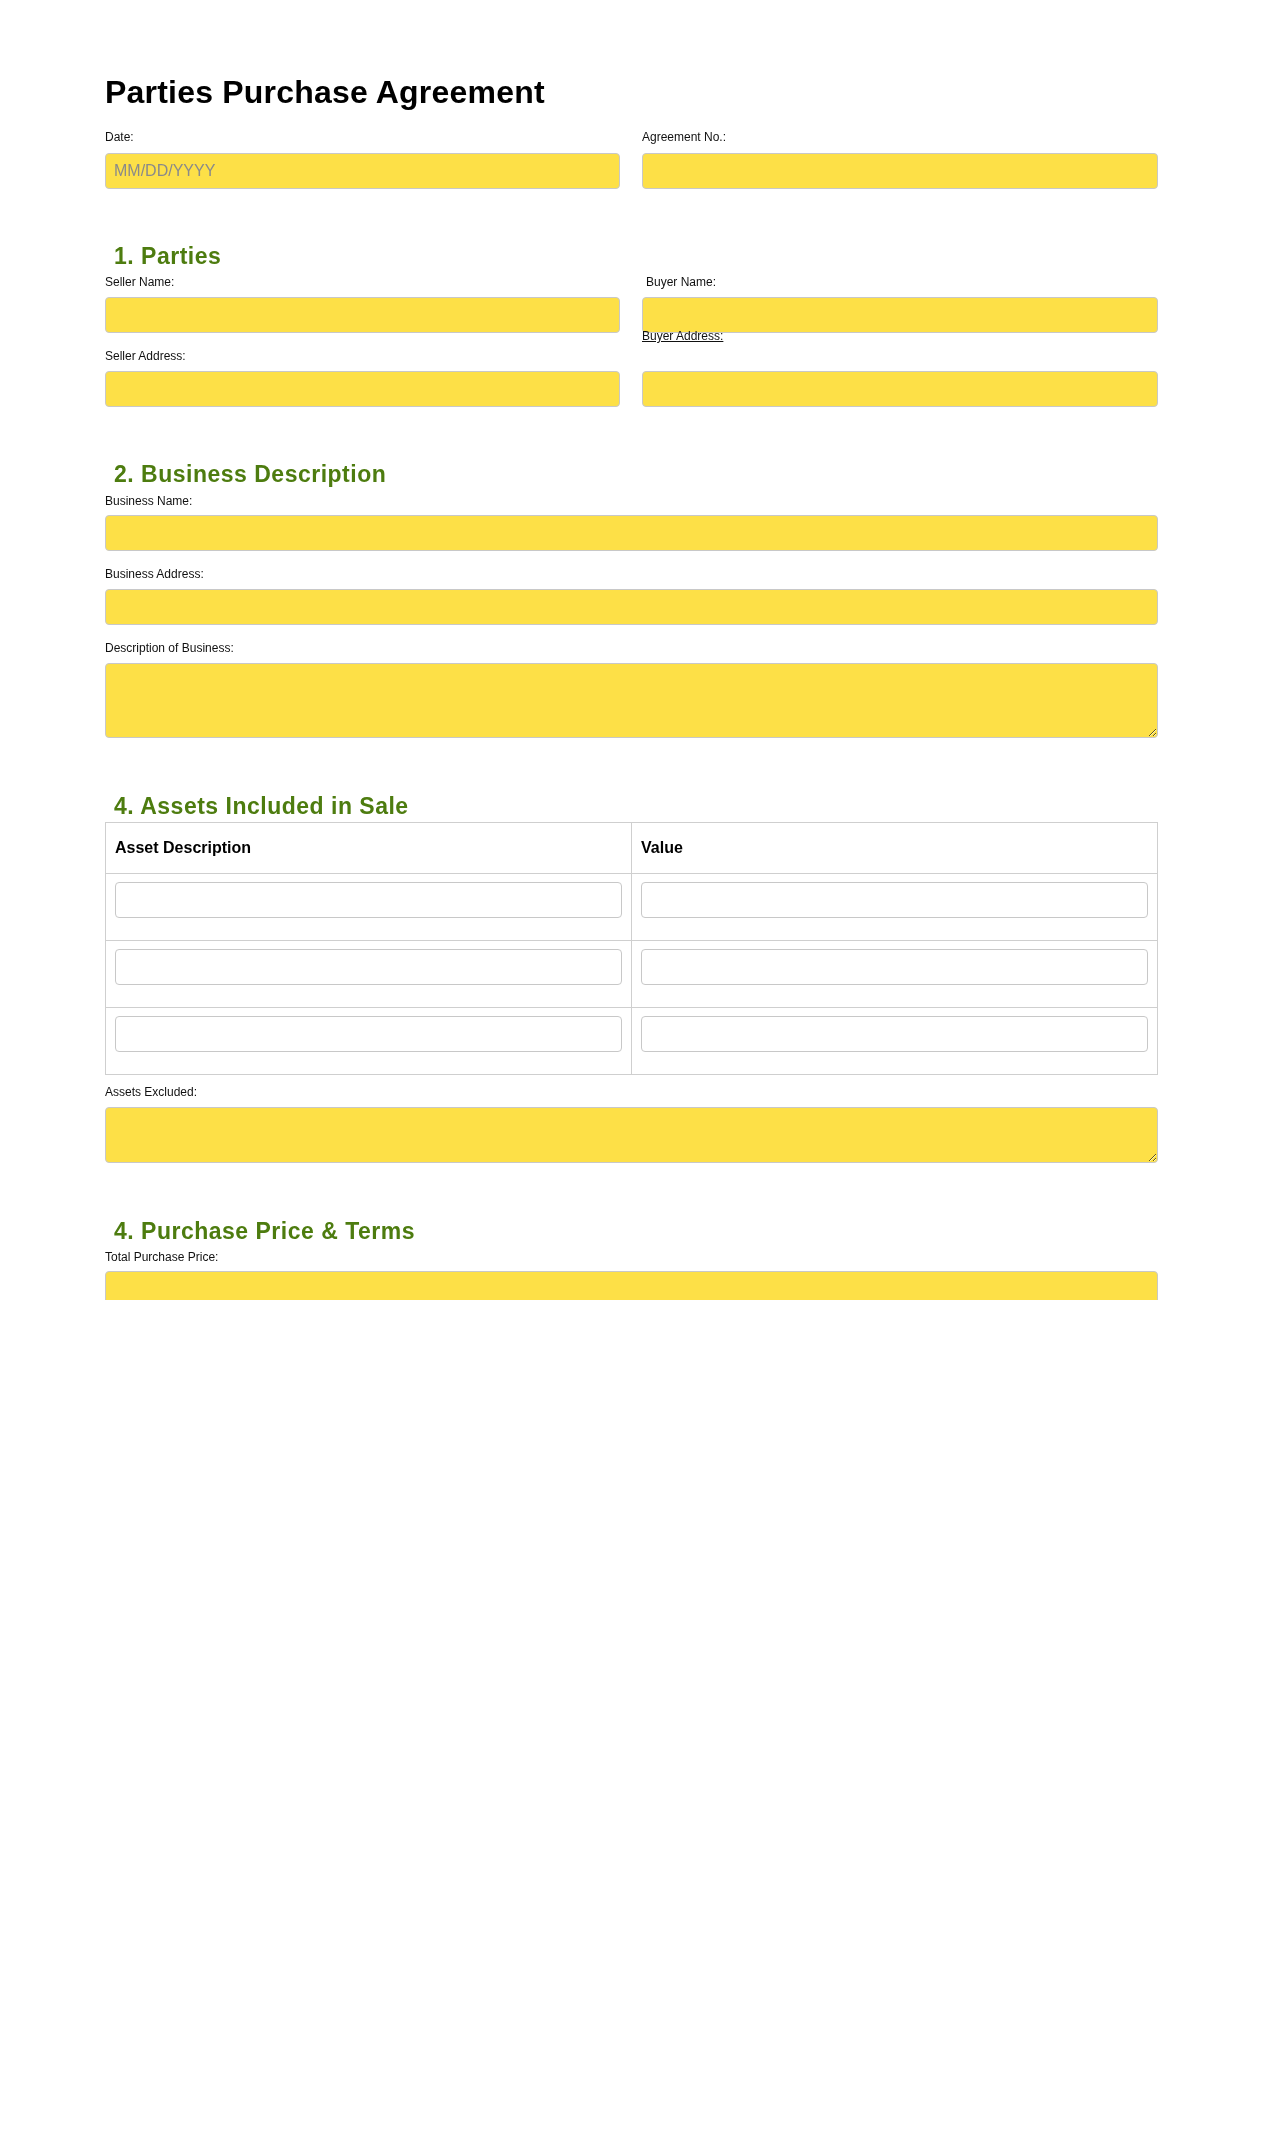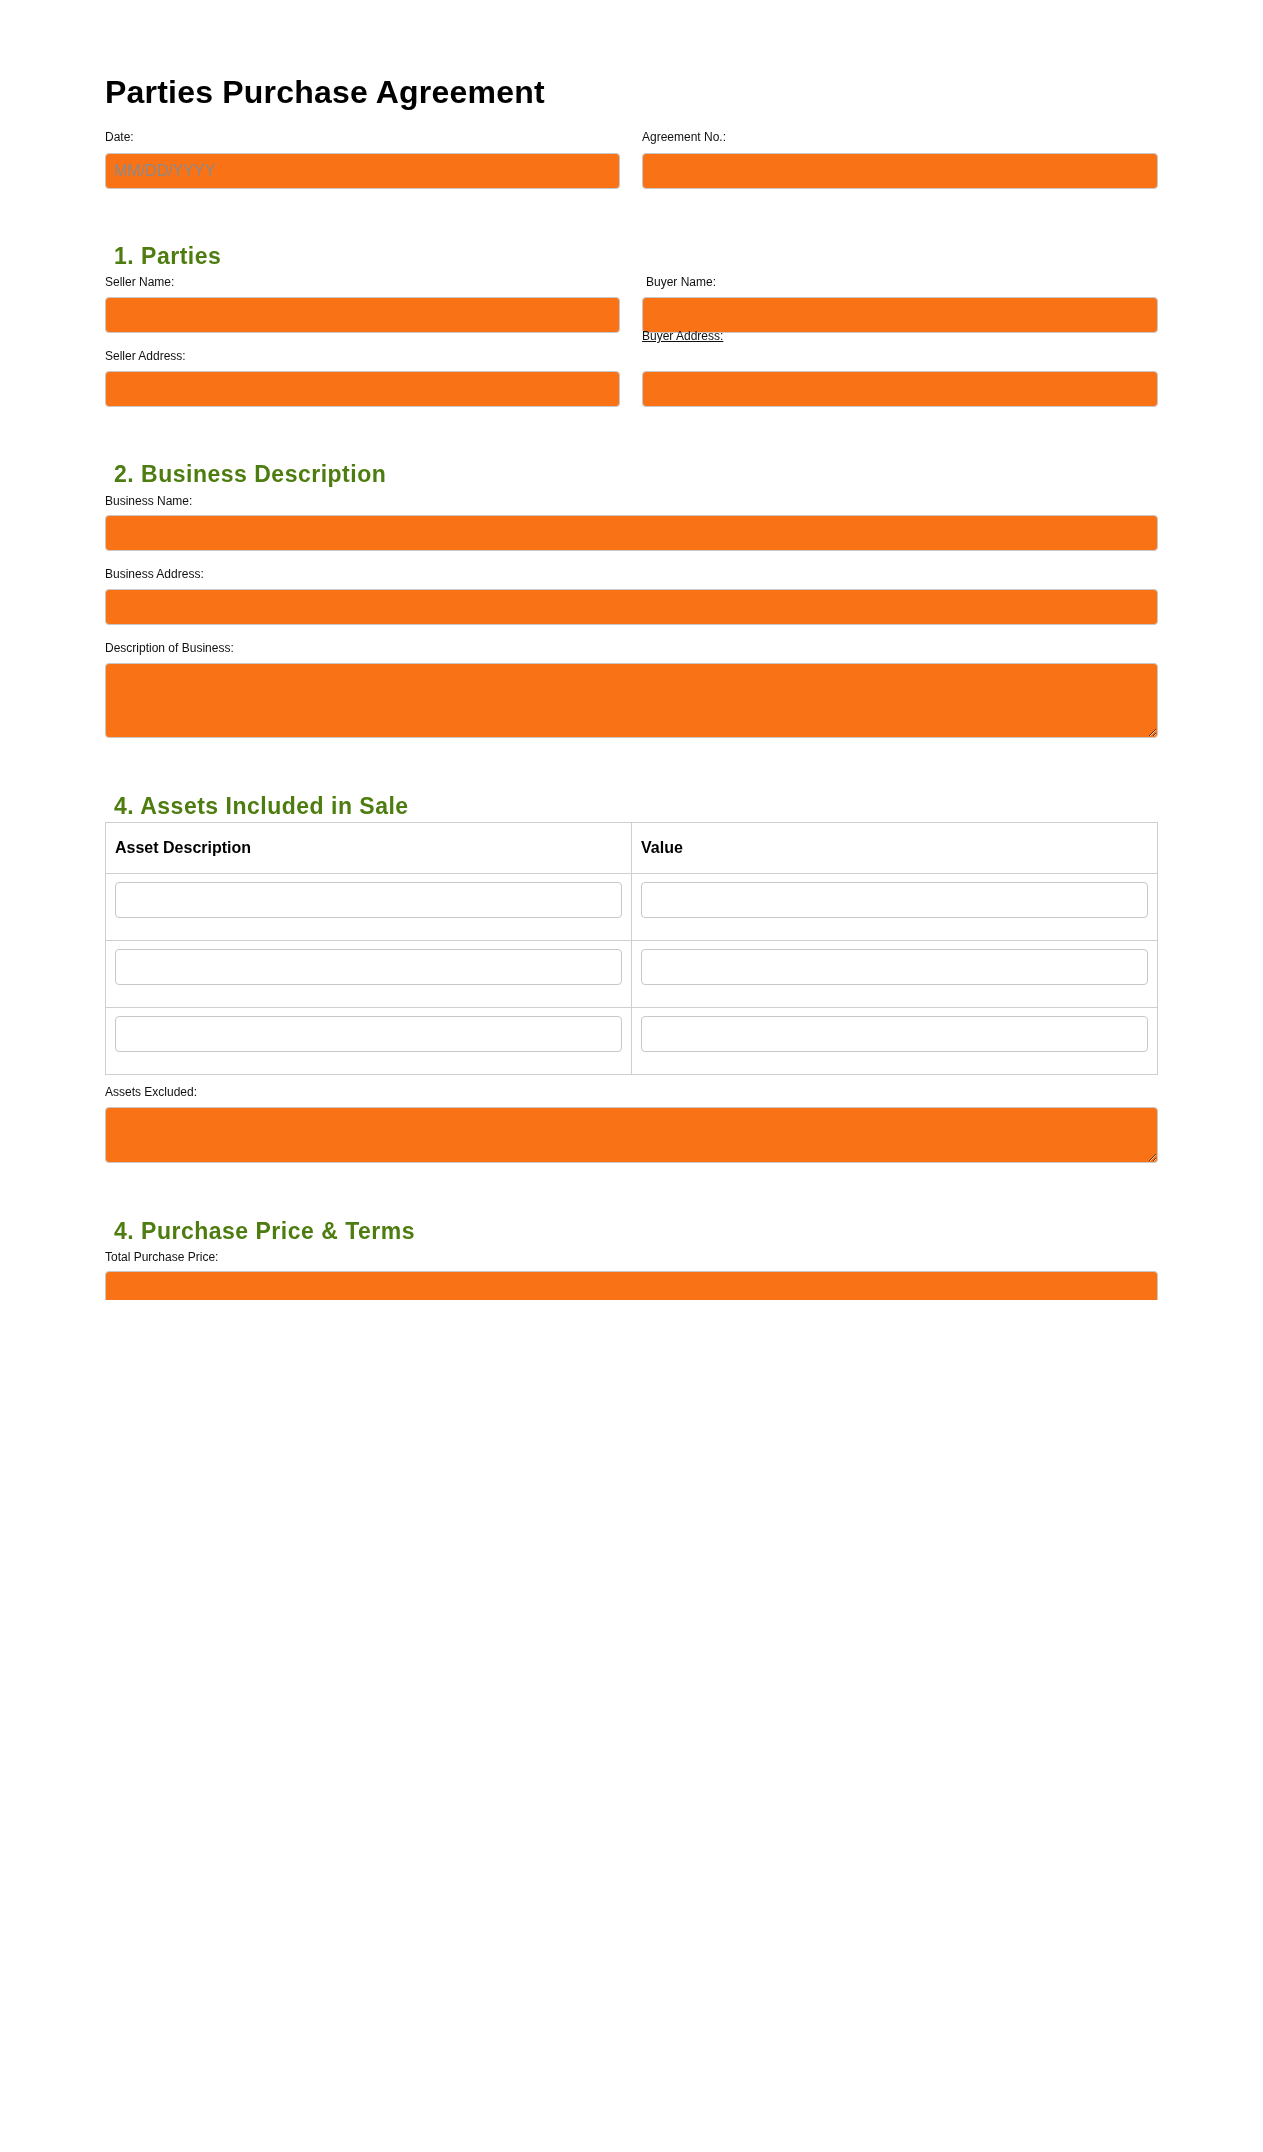--- a/index.html
+++ b/index.html
@@ -14,21 +14,21 @@
   }
   .h2 {
     position: absolute; left: 0; margin: 9px;
     font-size: 23px; font-weight: bold; letter-spacing: 0.5px; color: #4d7c0f;
   }
   .label {
     position: absolute; font-size: 12px; color: #111; line-height: 18px;
   }
   .input {
     position: absolute; box-sizing: border-box; height: 36px;
-    border: 1px solid #c8c8c8; border-radius: 4px; background: #f97316;
+    border: 1px solid #c8c8c8; border-radius: 4px; background: #fde047;
     font-family: "Liberation Sans", sans-serif; font-size: 16px;
     padding: 0 8px; color: #111; outline: none;
   }
   .input::placeholder { color: #8a8a8a; }
   textarea.input { resize: vertical; padding: 6px 8px; }
   .col-l { left: 0; width: 515px; }
   .col-r { left: 537px; width: 516px; }
   .full { left: 0; width: 1053px; }
 
   .assets-table {

